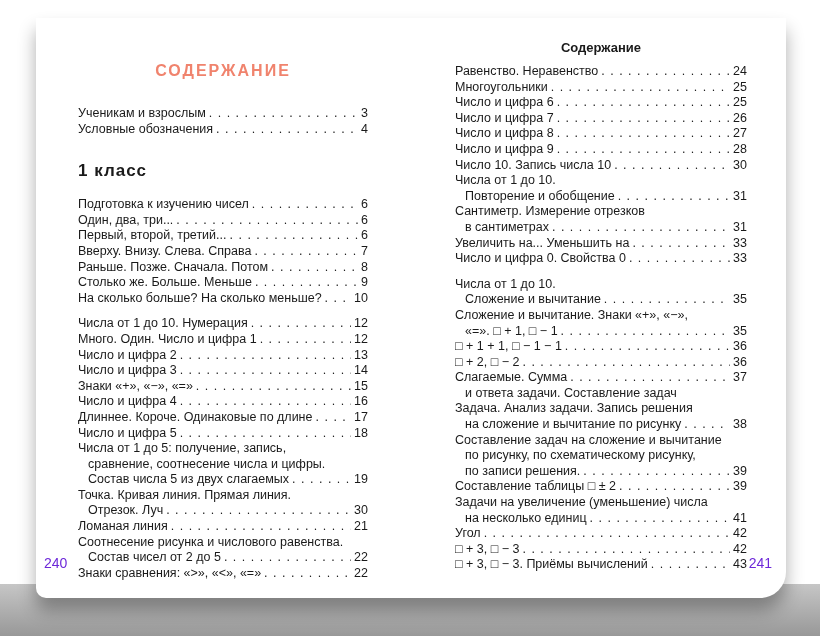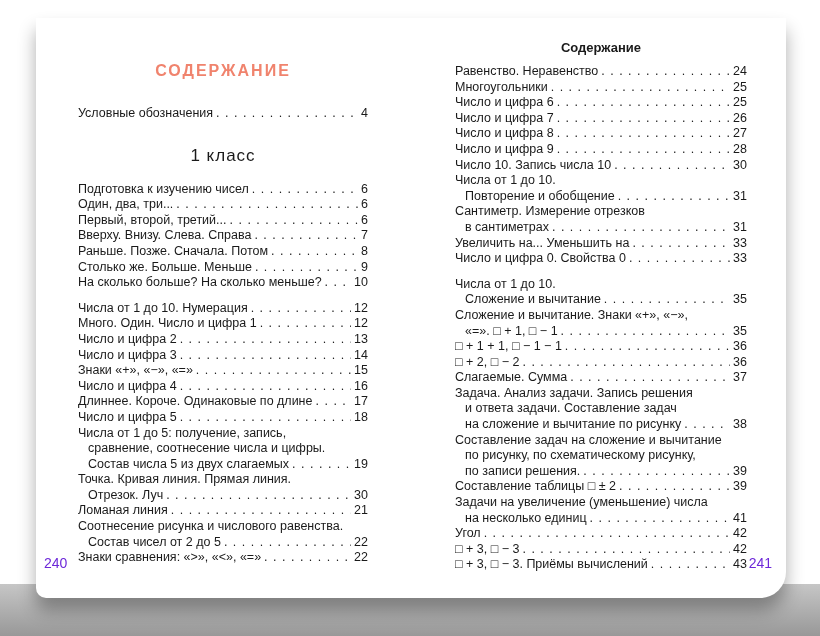--- a/index.html
+++ b/index.html
@@ -42,23 +42,23 @@
     text-align: center;
     font-size: 16px;
     font-weight: bold;
     letter-spacing: 2px;
     color: var(--title-color, #F0836D);
     margin-bottom: 26px;
   }
 
   .grade-heading {
     width: 290px;
-    text-align: center;
+    text-align: left;
     font-size: 17px;
-    font-weight: normal;
+    font-weight: bold;
     letter-spacing: 1px;
     color: #1a1a1a;
     margin-top: 24px;
     margin-bottom: 16px;
   }
 
   .running-header {
     width: 292px;
     text-align: center;
     font-size: 13px;
@@ -113,20 +113,25 @@
 
 <div class="scene">
   <div class="desk"></div>
 
   <div class="book">
 
     <div class="page page-left">
       <div class="toc-title">СОДЕРЖАНИЕ</div>
       <div class="col-left">
           <div class="toc-row">
+            <span class="t">Ученикам и взрослым</span>
+            <span class="dots"></span>
+            <span class="pg">3</span>
+          </div>
+          <div class="toc-row">
             <span class="t">Условные обозначения</span>
             <span class="dots"></span>
             <span class="pg">4</span>
           </div>
         </div>
       <div class="grade-heading">1 класс</div>
       <div class="col-left">
           <div class="toc-row bold">
             <span class="t">Подготовка к изучению чисел</span>
             <span class="dots"></span>
@@ -331,25 +336,25 @@
           <div class="toc-row">
             <span class="t">□ + 2, □ − 2</span>
             <span class="dots"></span>
             <span class="pg">36</span>
           </div>
           <div class="toc-row">
             <span class="t">Слагаемые. Сумма</span>
             <span class="dots"></span>
             <span class="pg">37</span>
           </div>
+          <div class="toc-row indent">
+            <span class="t">и ответа задачи. Составление задач</span>
+          </div>
           <div class="toc-row">
             <span class="t">Задача. Анализ задачи. Запись решения</span>
-          </div>
-          <div class="toc-row indent">
-            <span class="t">и ответа задачи. Составление задач</span>
           </div>
           <div class="toc-row indent">
             <span class="t">на сложение и вычитание по рисунку</span>
             <span class="dots"></span>
             <span class="pg">38</span>
           </div>
           <div class="toc-row">
             <span class="t">Составление задач на сложение и вычитание</span>
           </div>
           <div class="toc-row indent">

